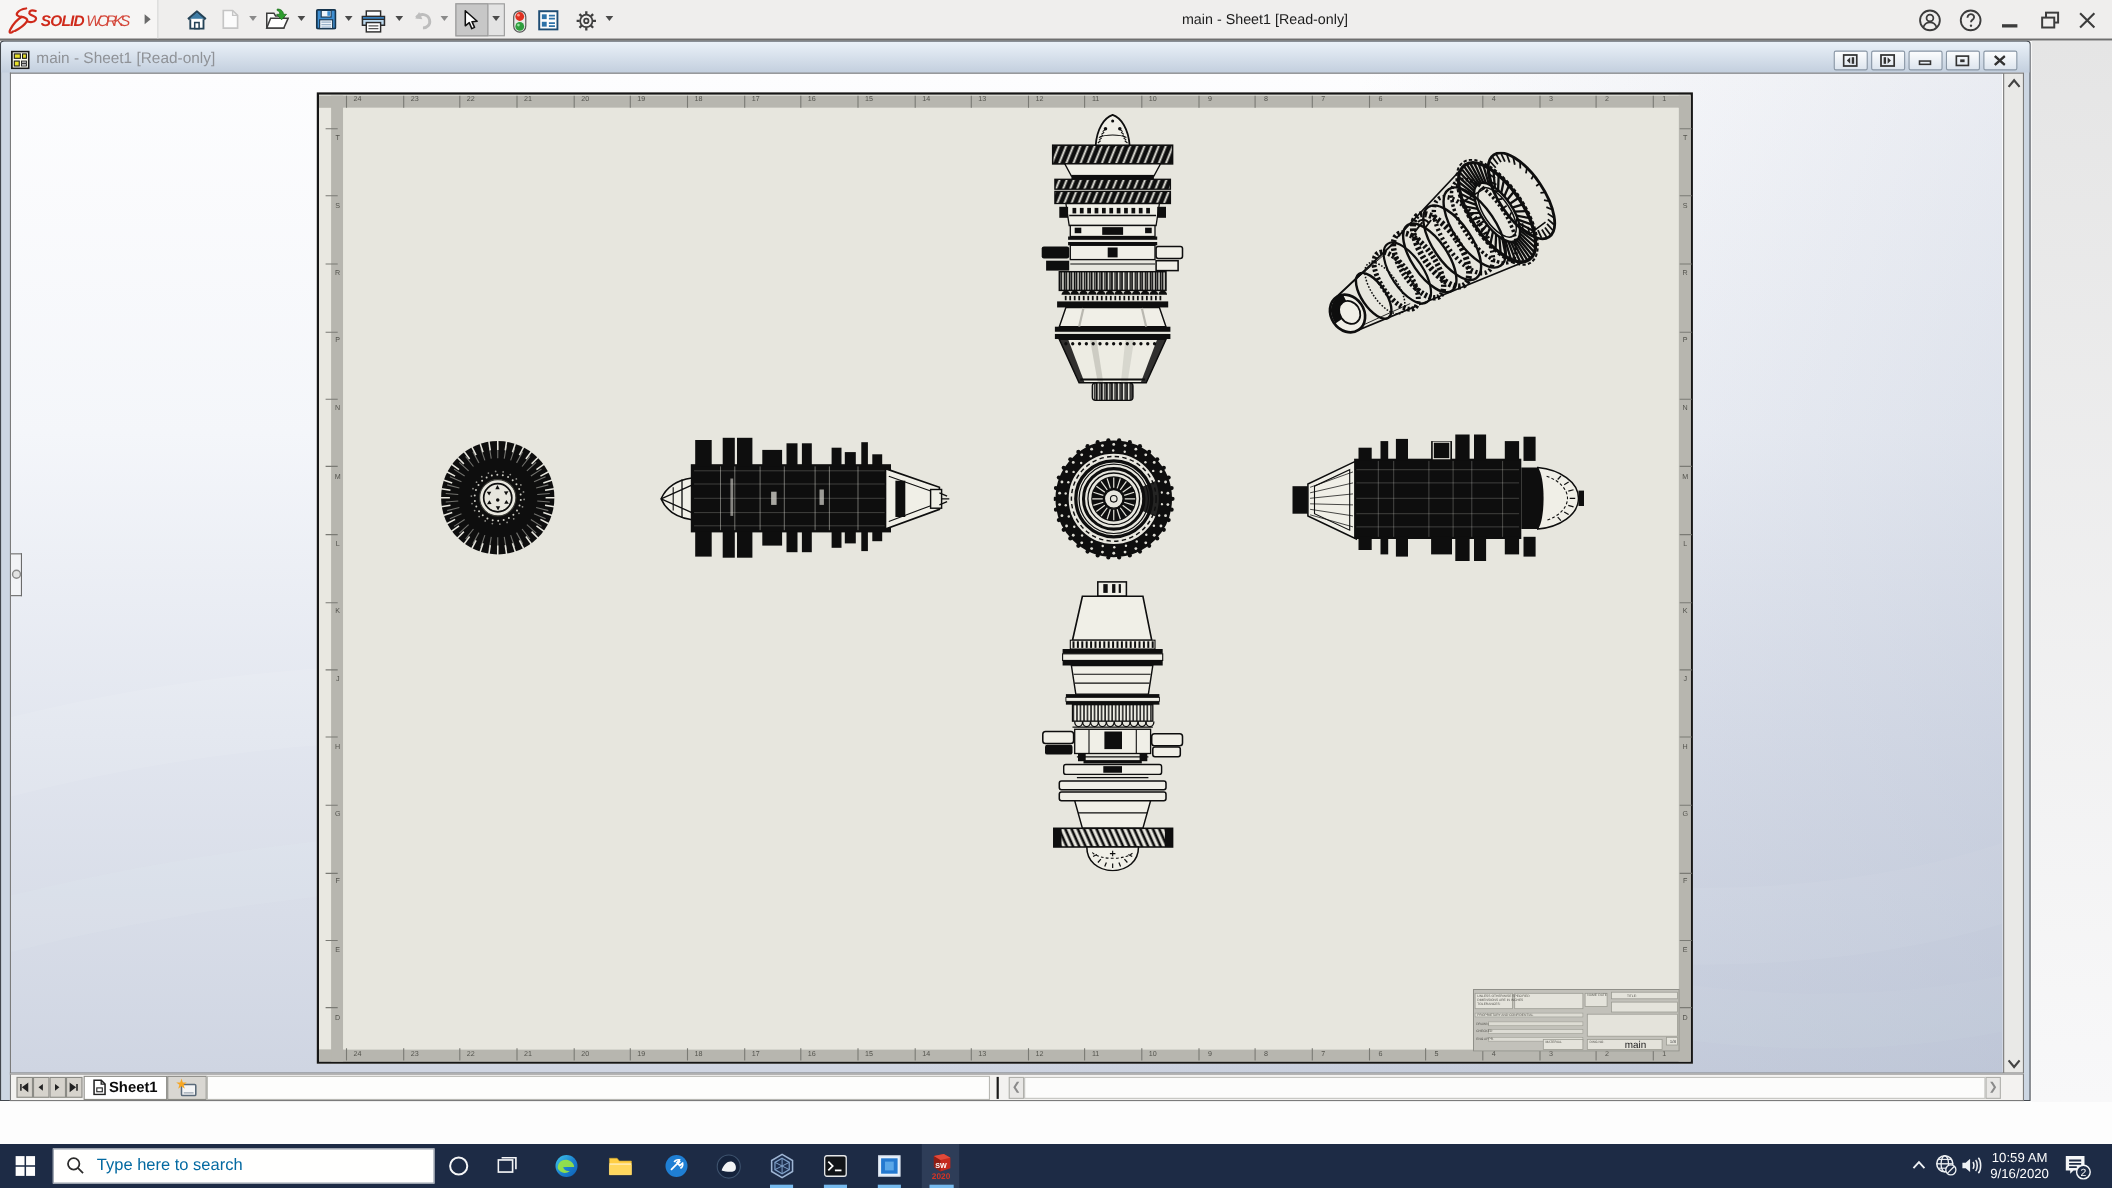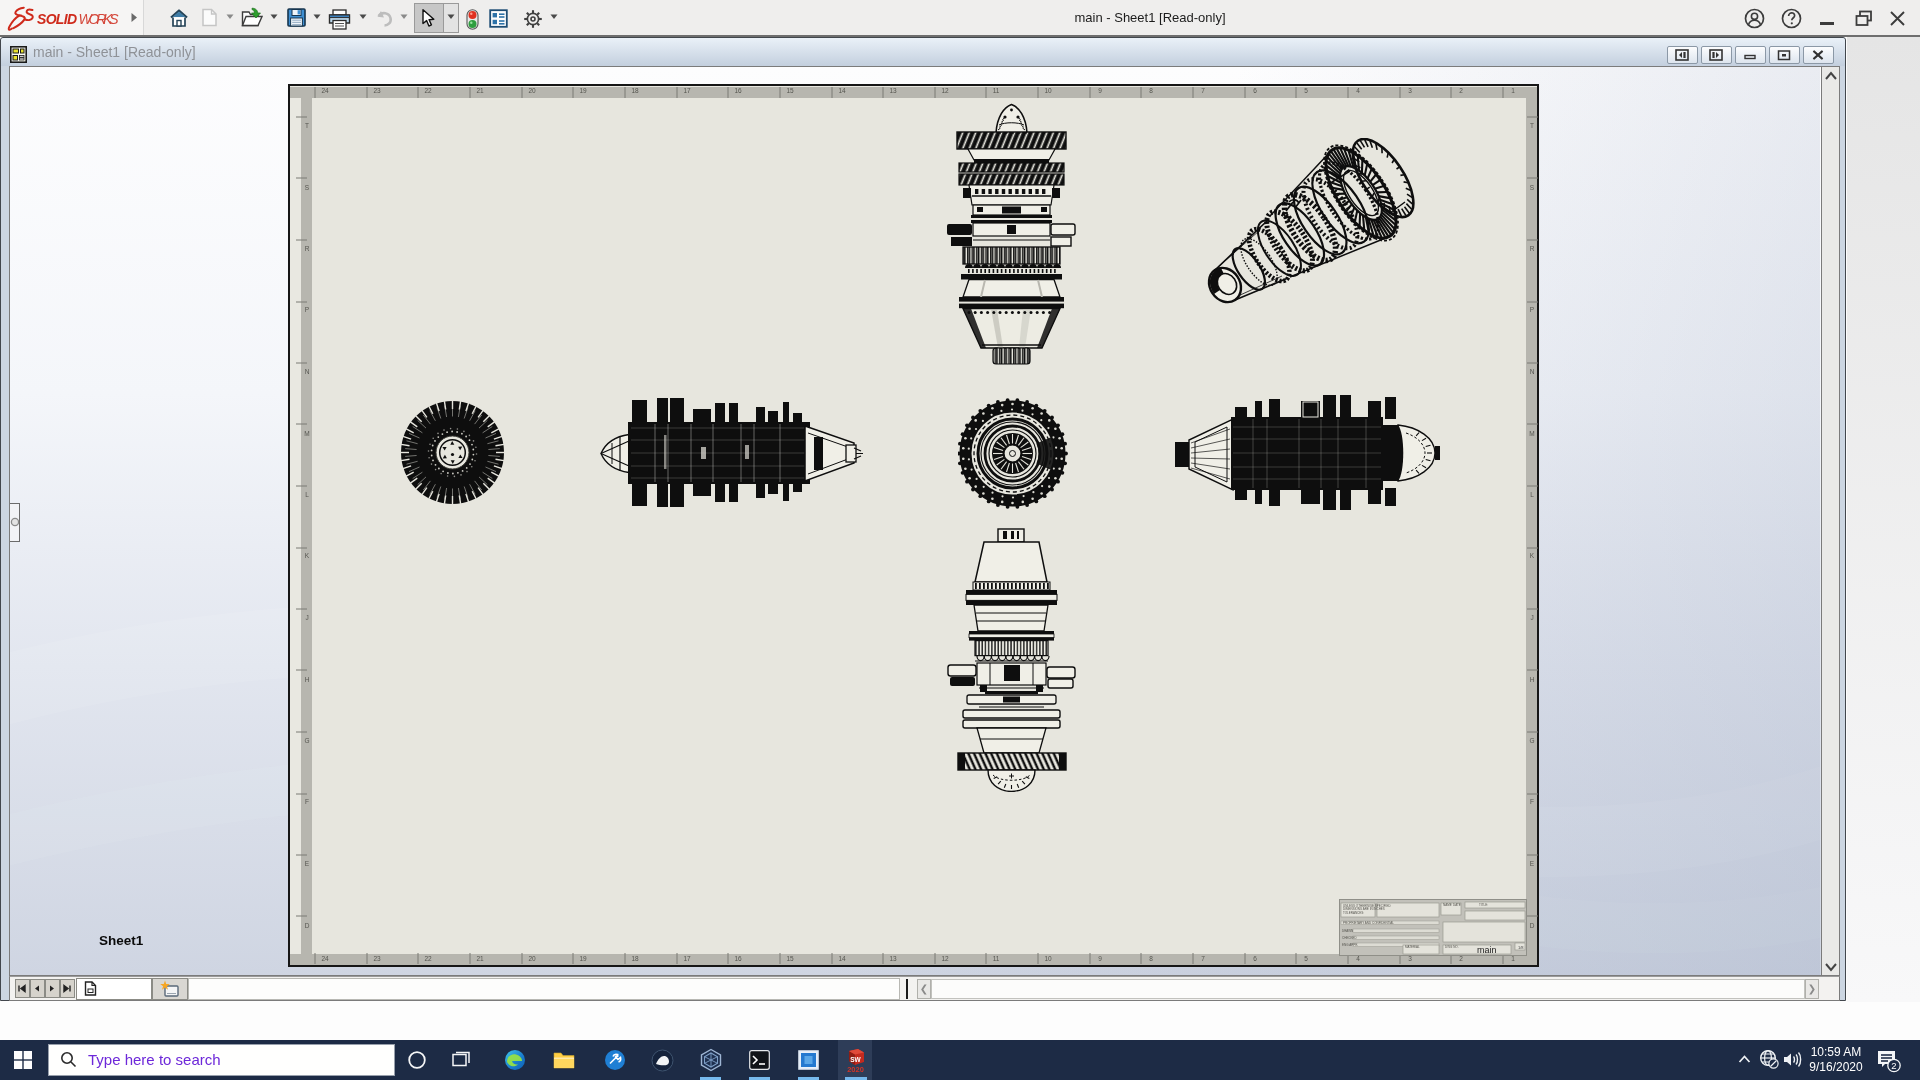--- a/index.html
+++ b/index.html
@@ -1095,21 +1095,21 @@
 <div class="a" style="left:60px;top:979px;width:15px;height:19px;background:#d6d3cc;border:1px solid #8b8b85;box-sizing:border-box;"></div>
 <svg class="a" style="left:61px;top:983px" width="12" height="11" viewBox="0 0 12 10">
     <path d="M9,2 L9,8 M3,2 L7,5 L3,8 Z" fill="#222" stroke="#222" stroke-width="1.4"></path>
   </svg>
 <div class="a" style="left:76px;top:978px;width:76px;height:22px;background:#ffffff;border:1px solid #8b8b85;box-sizing:border-box;"></div>
 <svg class="a" style="left:84px;top:981px" width="13" height="15" viewBox="0 0 13 15">
 <path d="M1.5,1 L8,1 L11.5,4.5 L11.5,14 L1.5,14 Z" fill="#fff" stroke="#222" stroke-width="1.4"></path>
 <path d="M8,1 L8,4.5 L11.5,4.5" fill="none" stroke="#222" stroke-width="1.2"></path>
 <rect x="4" y="8" width="5" height="3.5" fill="none" stroke="#222" stroke-width="1"></rect>
 </svg>
-<div class="a" style="left:99px;top:931px;width:50px;height:20px;font-weight:bold;font-size:13.5px;color:#0a0a0a;line-height:20px;">Sheet1</div>
+<div class="a" style="left:99px;top:979px;width:50px;height:20px;font-weight:bold;font-size:13.5px;color:#0a0a0a;line-height:20px;">Sheet1</div>
 <div class="a" style="left:152px;top:978px;width:36px;height:22px;background:#d9d7d2;border:1px solid #8b8b85;box-sizing:border-box;"></div>
 <svg class="a" style="left:159px;top:980px" width="22" height="18" viewBox="0 0 22 18">
 <rect x="6" y="6" width="13" height="10" rx="1" fill="#f4f5f6" stroke="#5a6a7a" stroke-width="1.4"></rect>
 <line x1="8" y1="13.5" x2="17" y2="13.5" stroke="#9aa5b0" stroke-width="1"></line>
 <path d="M6,0.5 L7.2,4 L10.8,4 L7.9,6.2 L9,9.7 L6,7.5 L3,9.7 L4.1,6.2 L1.2,4 L4.8,4 Z" fill="#f6a623"></path>
 </svg>
 <div class="a" style="left:188px;top:978px;width:712px;height:22px;background:#fdfdfc;border:1px solid #b8b8b3;box-sizing:border-box;"></div>
 <div class="a" style="left:906px;top:979px;width:3px;height:20px;background:#1a1a1a;width:2px;"></div>
 <div class="a" style="left:917px;top:979px;width:14px;height:20px;background:#e9e8e6;border:1px solid #b0b0ab;box-sizing:border-box;color:#8a8a8a;font-size:10px;text-align:center;line-height:18px;">❮</div>
 <div class="a" style="left:931px;top:979px;width:874px;height:20px;background:#fcfcfb;border:1px solid #c2c2be;box-sizing:border-box;"></div>
@@ -1121,21 +1121,21 @@
 <rect x="0" y="0" width="8.3" height="8.3" fill="#fdfdfd"></rect>
     <rect x="9.7" y="0" width="8.3" height="8.3" fill="#fdfdfd"></rect>
 <rect x="0" y="9.7" width="8.3" height="8.3" fill="#fdfdfd"></rect>
     <rect x="9.7" y="9.7" width="8.3" height="8.3" fill="#fdfdfd"></rect>
 </svg>
 <div class="a" style="left:48px;top:1044px;width:347px;height:32px;background:#fffffe;border:1px solid #98a0ac;box-sizing:border-box;"></div>
 <svg class="a" style="left:60px;top:1051px" width="17" height="17" viewBox="0 0 17 17">
 <circle cx="7" cy="7" r="5.2" fill="none" stroke="#2b2b2b" stroke-width="1.6"></circle>
 <line x1="11" y1="11" x2="15.5" y2="15.5" stroke="#2b2b2b" stroke-width="1.6"></line>
 </svg>
-<div class="a" style="left:88px;top:1044px;width:250px;height:32px;font-size:15px;color:#6d28d9;line-height:31px;">Type here to search</div>
+<div class="a" style="left:88px;top:1044px;width:250px;height:32px;font-size:15px;color:#0369a1;line-height:31px;">Type here to search</div>
 <svg class="a" style="left:407px;top:1050px" width="20" height="20" viewBox="0 0 20 20">
     <circle cx="10" cy="10" r="7.8" fill="none" stroke="#f5f6f7" stroke-width="1.8"></circle>
   </svg>
 <svg class="a" style="left:452px;top:1051px" width="19" height="18" viewBox="0 0 19 18">
 <rect x="1" y="3.5" width="13" height="11" fill="none" stroke="#f5f6f7" stroke-width="1.5"></rect>
 <path d="M4,1.5 L17,1.5 L17,12" fill="none" stroke="#f5f6f7" stroke-width="1.5"></path>
 </svg>
 <svg class="a" style="left:504px;top:1049px" width="22" height="22" viewBox="0 0 22 22">
 <defs>
       <linearGradient id="edg" x1="0" y1="0" x2="1" y2="1">

